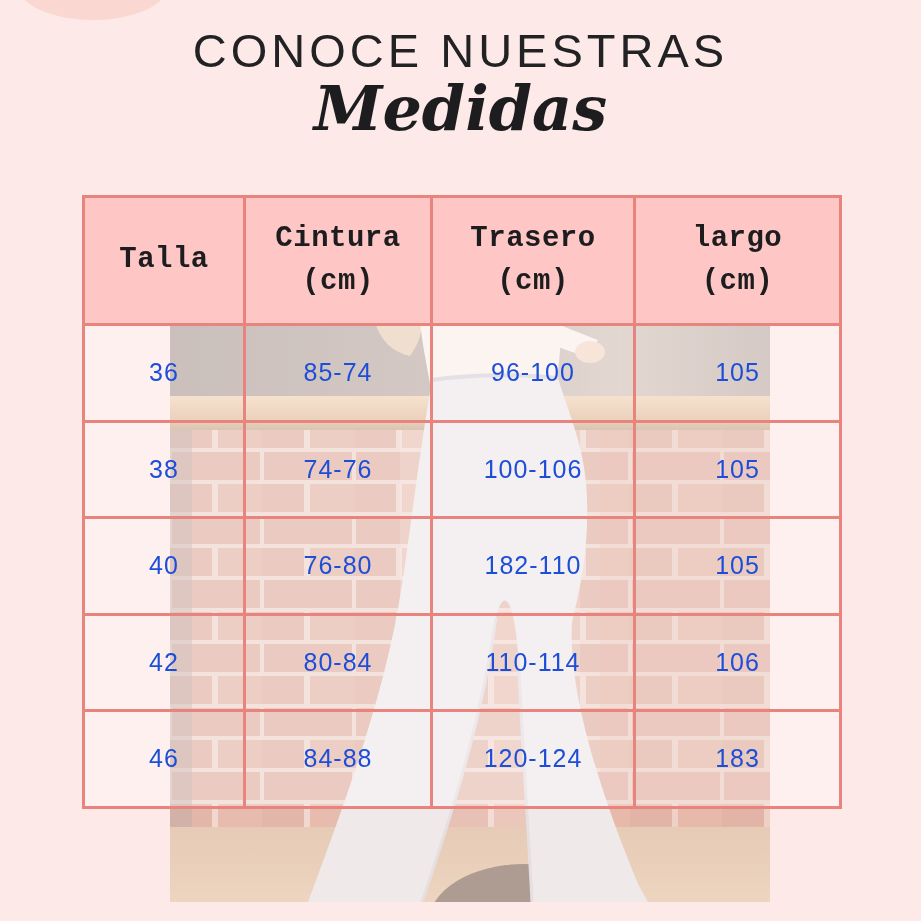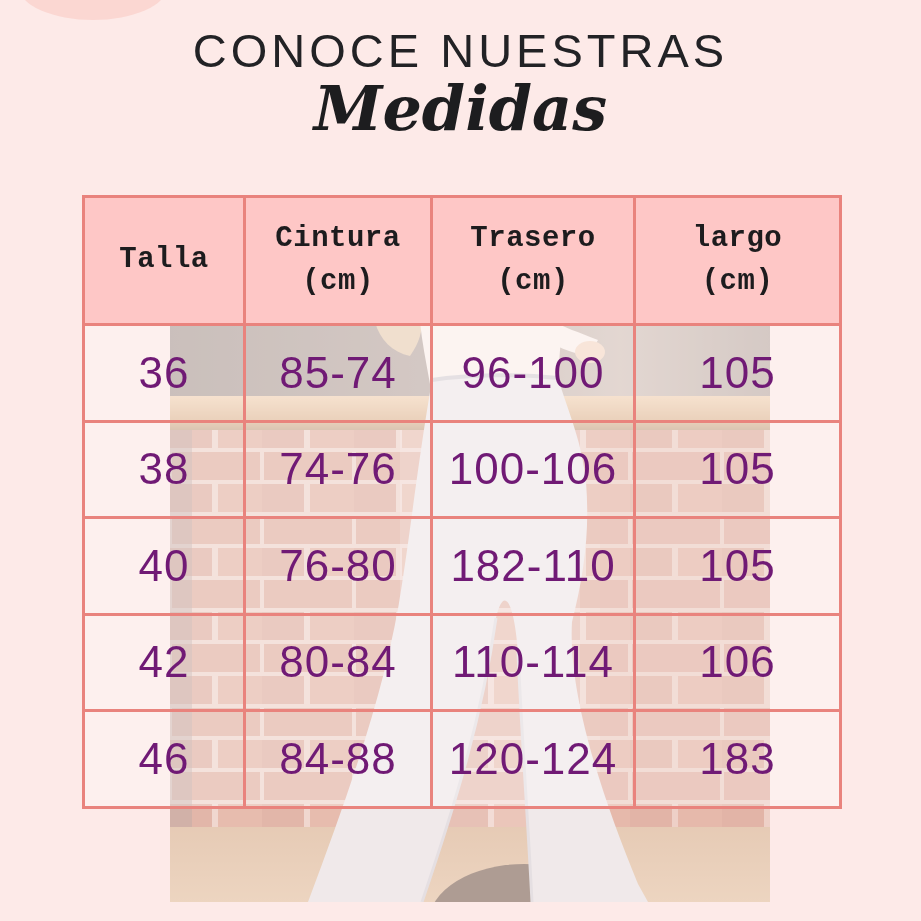--- a/index.html
+++ b/index.html
@@ -81,22 +81,22 @@
     color: #1d1c1e;
     font-size: 29px;
     font-weight: 700;
     letter-spacing: 0.5px;
     line-height: 1.45;
   }
   .h-label, .h-unit { display: block; }
   table.size-table tbody tr { height: 96.5px; }
   table.size-table tbody td {
     background: rgba(255, 255, 255, 0.28);
-    color: #701a75;
-    font-size: 44px;
+    color: #1d4ed8;
+    font-size: 25px;
     letter-spacing: 1px;
     margin-top: 32px;
   }
 </style>
 </head>
 <body>
 
 <div class="canvas">
 
   <div class="blob"></div>

